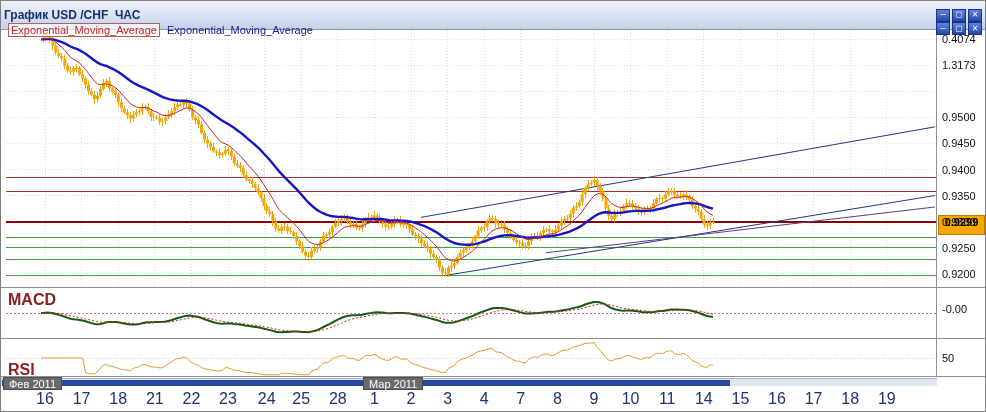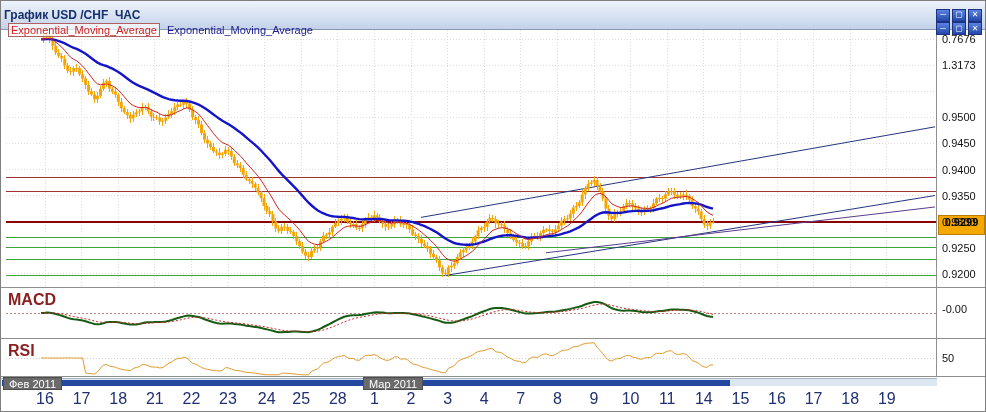--- a/index.html
+++ b/index.html
@@ -17,21 +17,21 @@
   .wicon { font-size:8px; line-height:8px; color:#fff; }
 
   .childbtns { position:absolute; right:3px; top:21px; display:flex; gap:2px; }
 
   .legend { position:absolute; left:7px; top:22px; font-size:11px; display:flex; gap:7px; align-items:center; }
   .lg-fast { color:#cc2222; border:1px solid #b06060; padding:0 2px; background:rgba(255,255,255,0.7); }
   .lg-slow { color:#1a1a8c; }
 
   .plabel { position:absolute; left:7px; font-size:16px; font-weight:bold; color:#8b2020; }
   #macd-label { top:290px; }
-  #rsi-label  { top:341px; }
+  #rsi-label  { top:360px; }
 
   .paxis { position:absolute; left:936px; top:18px; width:50px; height:358px; font-size:11px; color:#111; }
   .ptick { position:absolute; left:5px; white-space:nowrap; }
   .badge { position:absolute; left:1px; right:2px; height:20px; background:#f5a800; border:1px solid #b87d00;
     color:#000; font-size:11px; font-weight:bold; text-align:center; line-height:12px; }
   .aval  { position:absolute; left:5px; white-space:nowrap; }
 
   .scrollbar { position:absolute; left:0; top:377px; width:936px; height:8px; background:#dde7f2; border-top:1px solid #aab4c8; }
   .sthumb { position:absolute; left:1px; top:1px; width:728px; height:6px; background:#24479f; }
 
@@ -587,21 +587,21 @@
     <span class="lg-slow">Exponential_Moving_Average</span>
   </div>
 
   <div class="plabel" id="macd-label">MACD</div>
   <div class="plabel" id="rsi-label">RSI</div>
 
   <div class="paxis">
     <div class="badge" style="top: 196.071px;">0.9299</div>
     <div class="aval" id="macd-axis-value" style="top: 276px; margin-top: 8px;">-0.00</div>
     <div class="aval" id="rsi-axis-value" style="top: 333px;">50</div>
-  <div class="ptick" style="top: 14.4082px;">0.7676</div>
+  <div class="ptick" style="top: 14.4082px;">0.4074</div>
       <div class="ptick" style="top: 40.4286px;">1.3173</div>
       <div class="ptick" style="top: 66.449px; margin-left: 44px;">0.9550</div>
       <div class="ptick" style="top: 92.4694px;">0.9500</div>
       <div class="ptick" style="top: 118.49px;">0.9450</div>
       <div class="ptick" style="top: 144.51px;">0.9400</div>
       <div class="ptick" style="top: 170.531px;">0.9350</div>
       <div class="ptick" style="top: 196.551px;">0.9300</div>
       <div class="ptick" style="top: 222.571px;">0.9250</div>
       <div class="ptick" style="top: 248.592px;">0.9200</div>
     </div>

